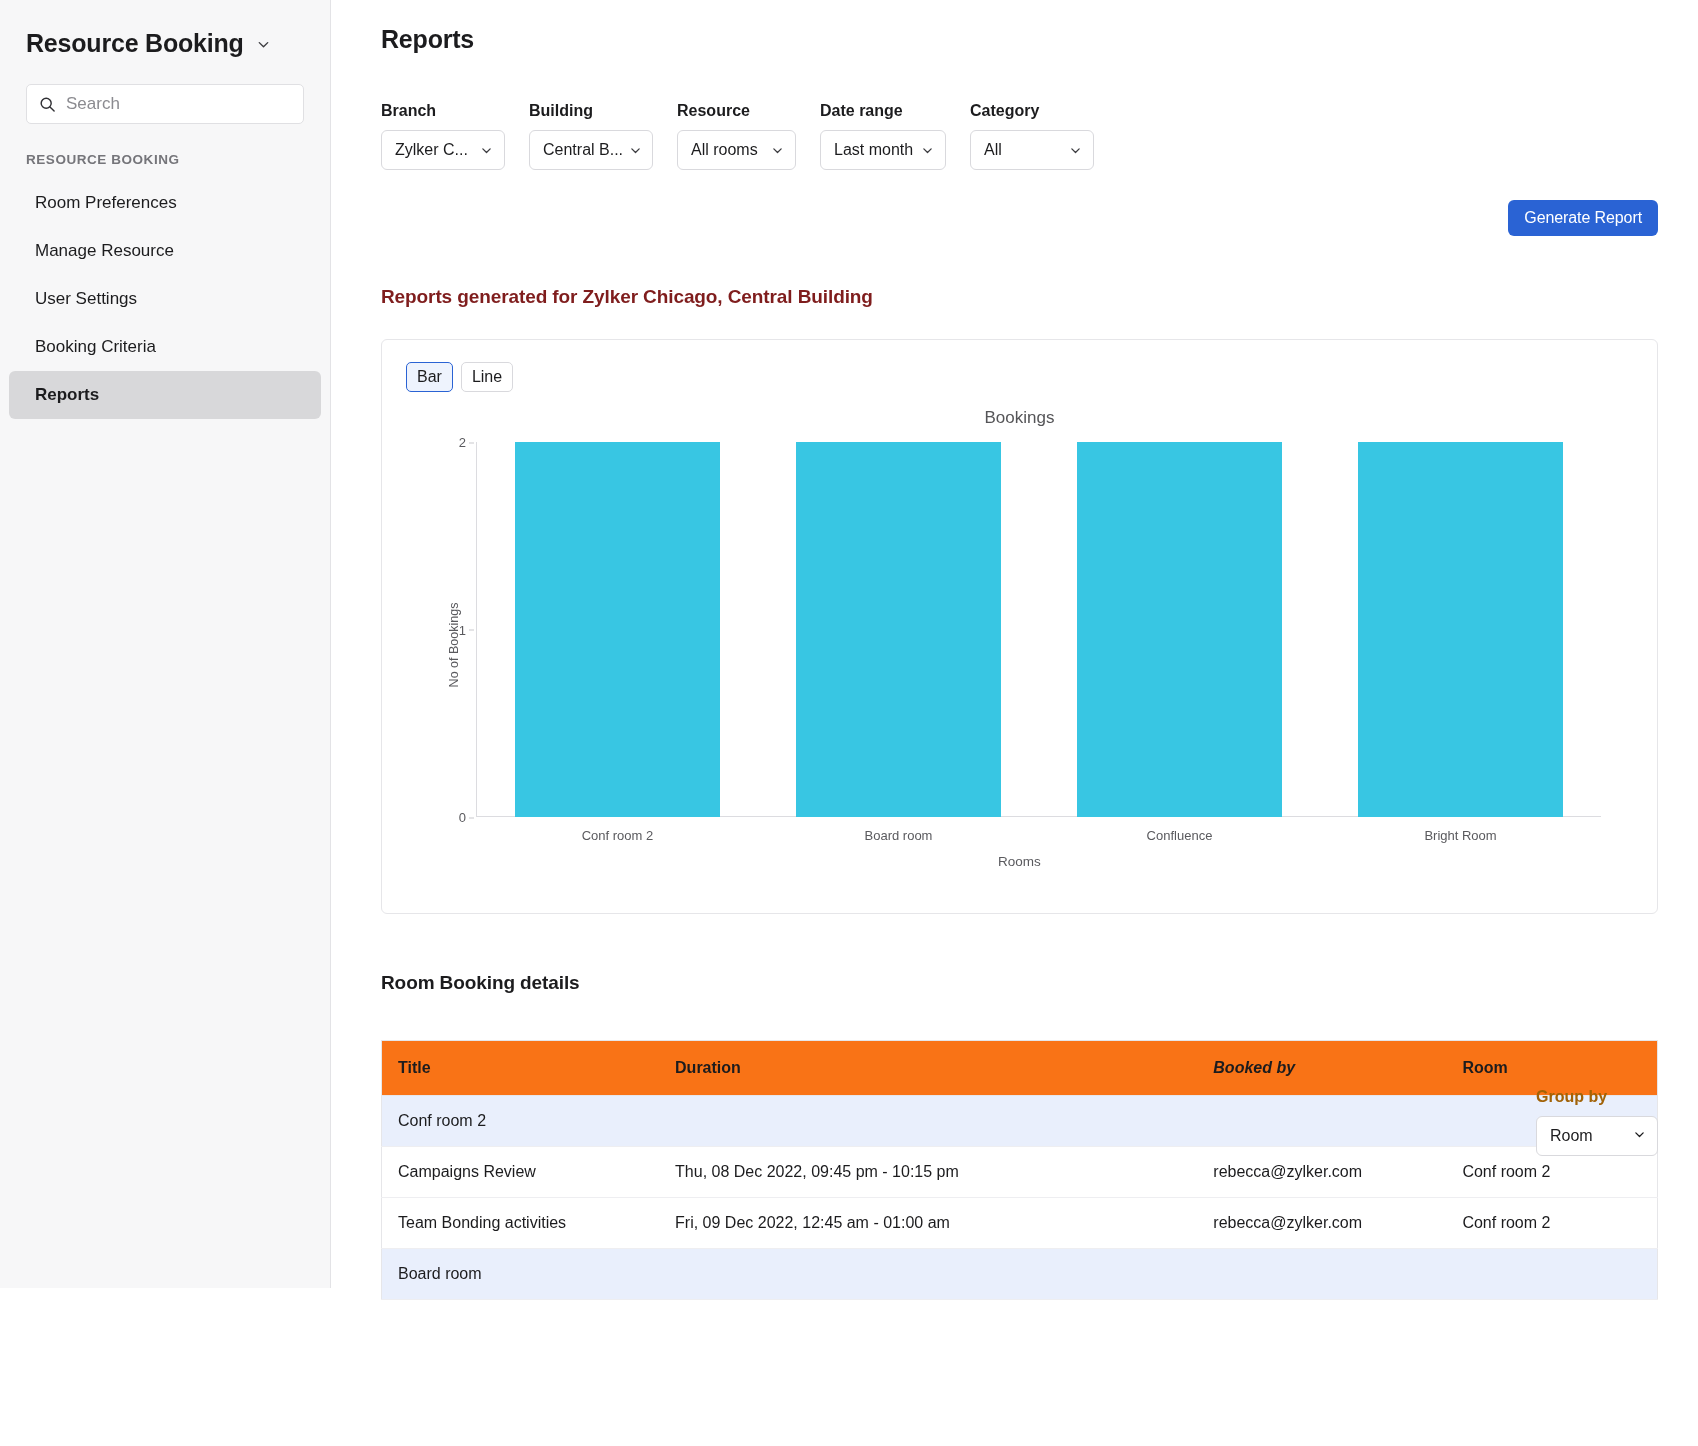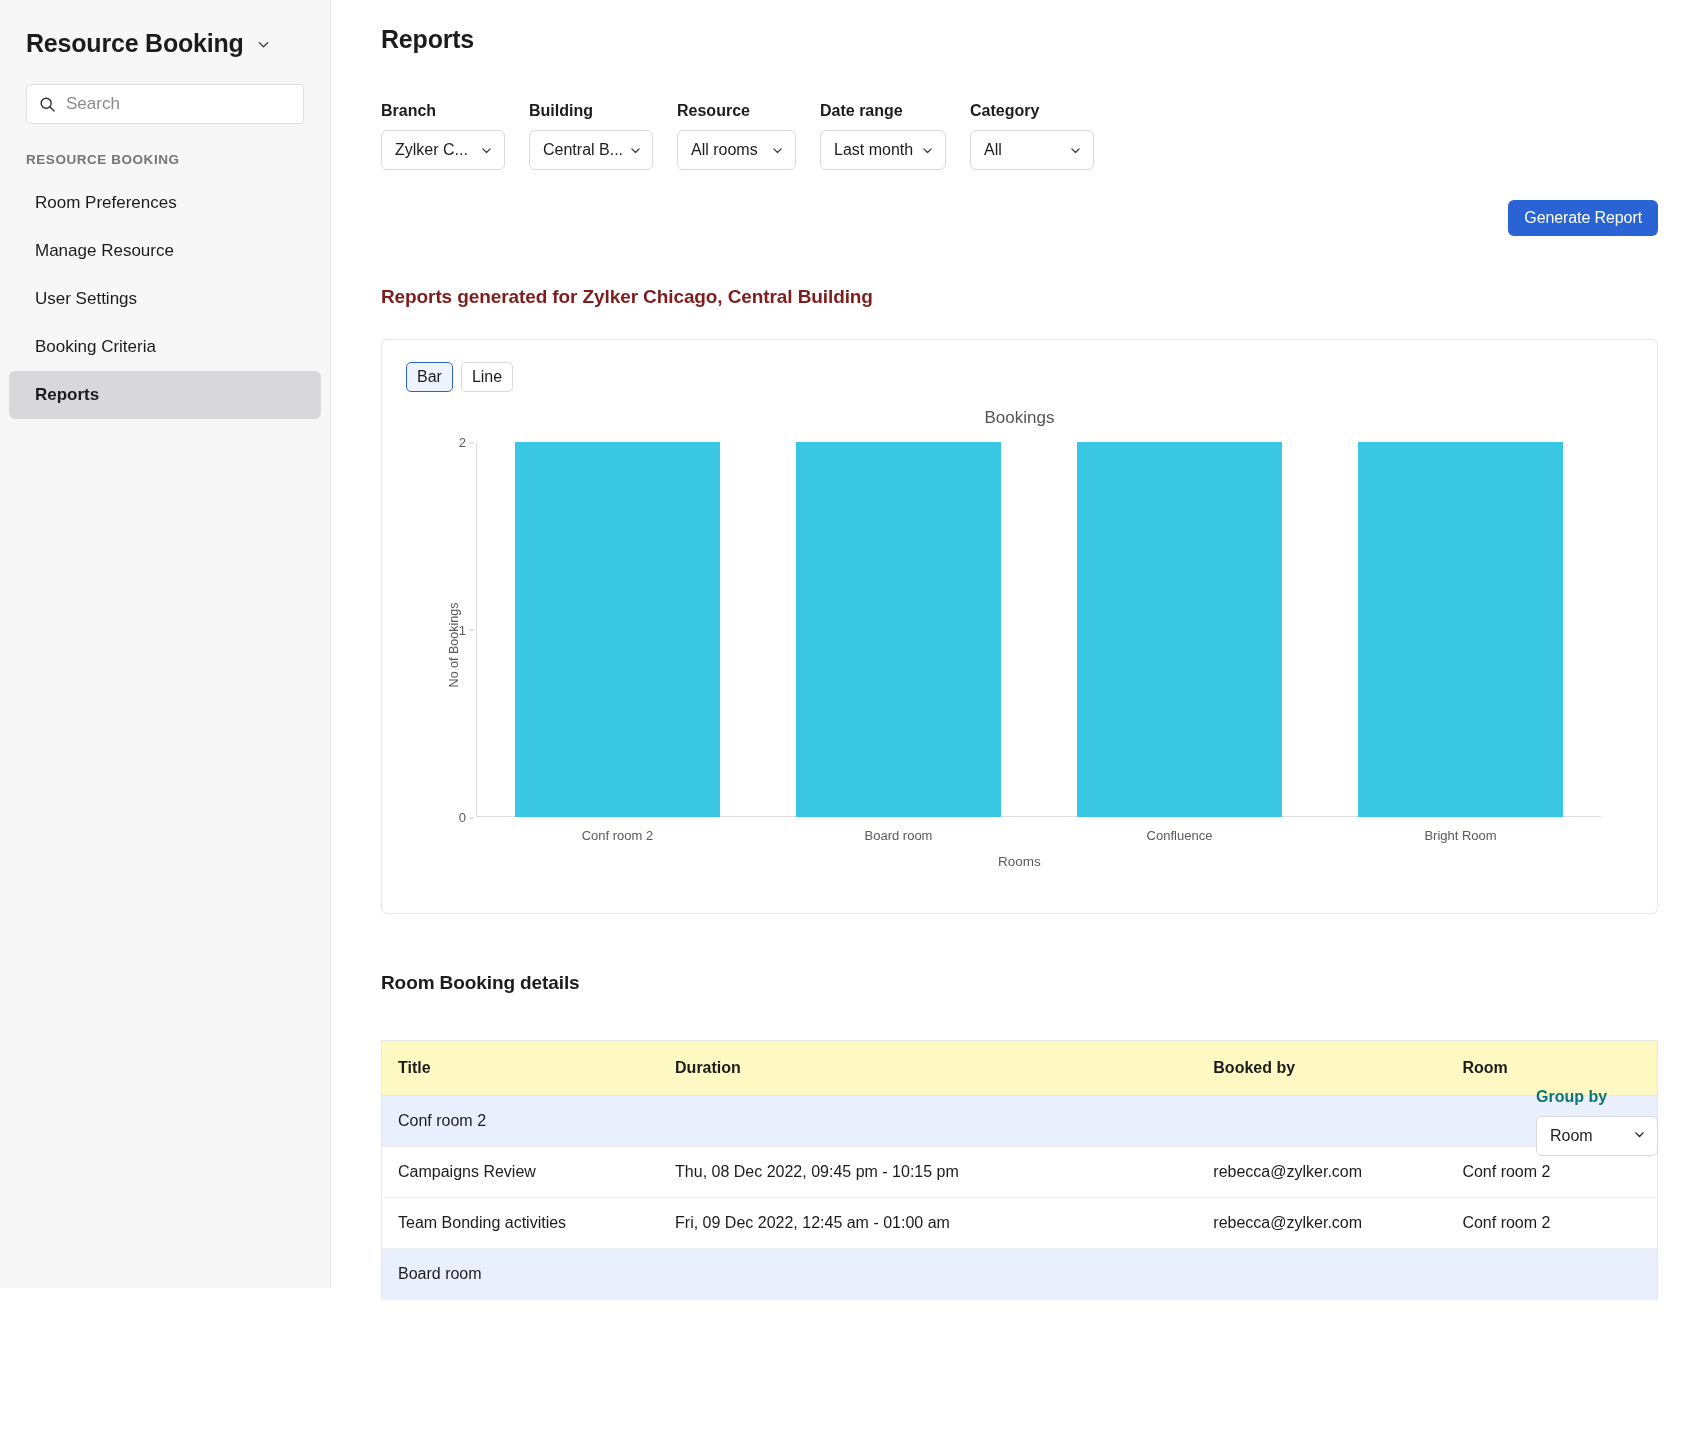--- a/index.html
+++ b/index.html
@@ -301,21 +301,21 @@
   .groupby {
     display: flex;
     flex-direction: column;
     align-items: flex-start;
     gap: 10px;
     position: absolute;
     right: 40px;
     top: 1088px;
     width: 122px;
   }
-  .groupby-label { font-size: 16px; font-weight: bold; color: #0f766e; }
+  .groupby-label { font-size: 16px; font-weight: bold; color: #a16207; }
   .groupby-select {
     width: 122px;
     height: 40px;
     border: 1px solid #d9d9dd;
     border-radius: 6px;
     background: #fff;
     display: flex;
     align-items: center;
     justify-content: space-between;
     padding: 0 11px 0 13px;
@@ -325,38 +325,38 @@
   }
   .table {
     margin-top: 46px;
     width: 100%;
     border: 1px solid #e6e6e9;
     border-radius: 5px 5px 0 0;
     border-collapse: collapse;
     table-layout: fixed;
   }
   .table th {
-    background: #fef9c3;
+    background: #f97316;
     text-align: left;
     font-size: 16px;
     font-weight: bold;
     color: #1c1c1e;
     padding: 18px 0 18px 16px;
     border-bottom: 1px solid #e6e6e9;
   }
   .table td {
     font-size: 16px;
     color: #1c1c1e;
     padding: 16px 0 16px 16px;
     border-bottom: 1px solid #eeeef1;
   }
   .group-row td { background: #e9effc; }
   .col-title { width: 263px; }
   .col-duration { width: 510px; }
-  .col-booked { width: 236px; }
+  .col-booked { width: 236px; font-style: italic; }
   .col-room { width: 200px; }
 </style>
 </head>
 <body>
 
 <div class="app">
 
   <aside class="sidebar">
 
     <div class="brand-row">

